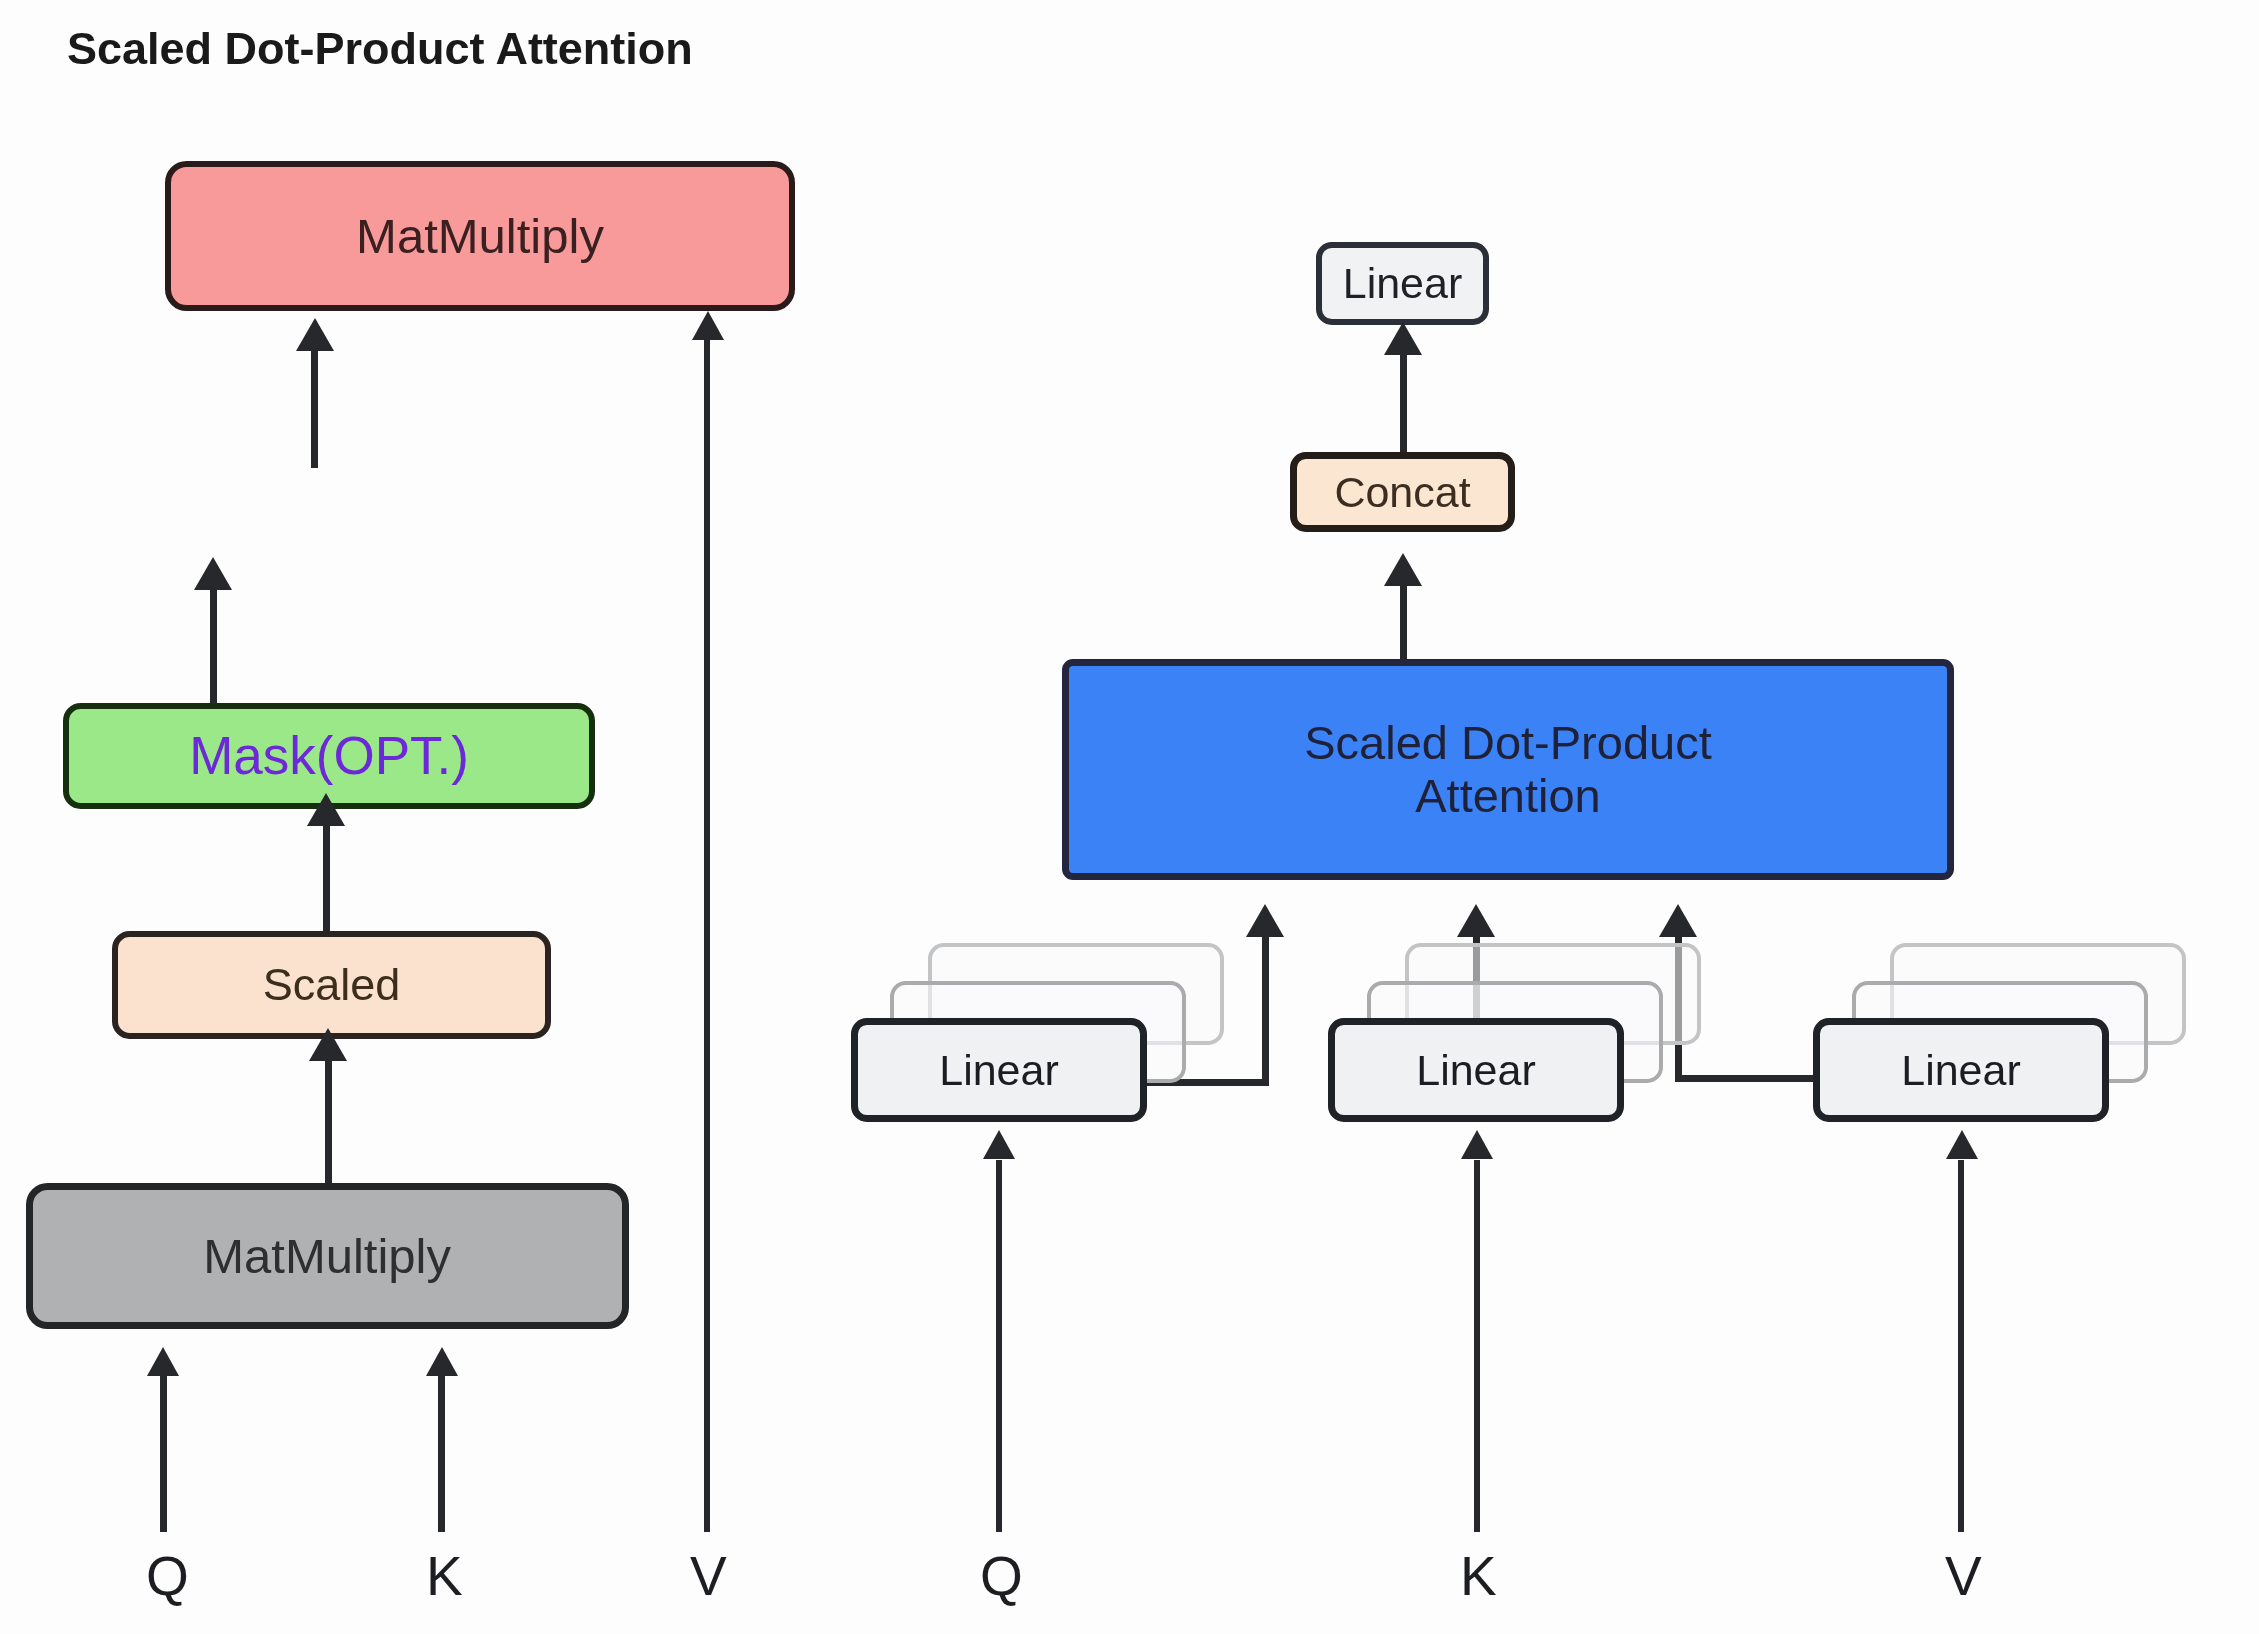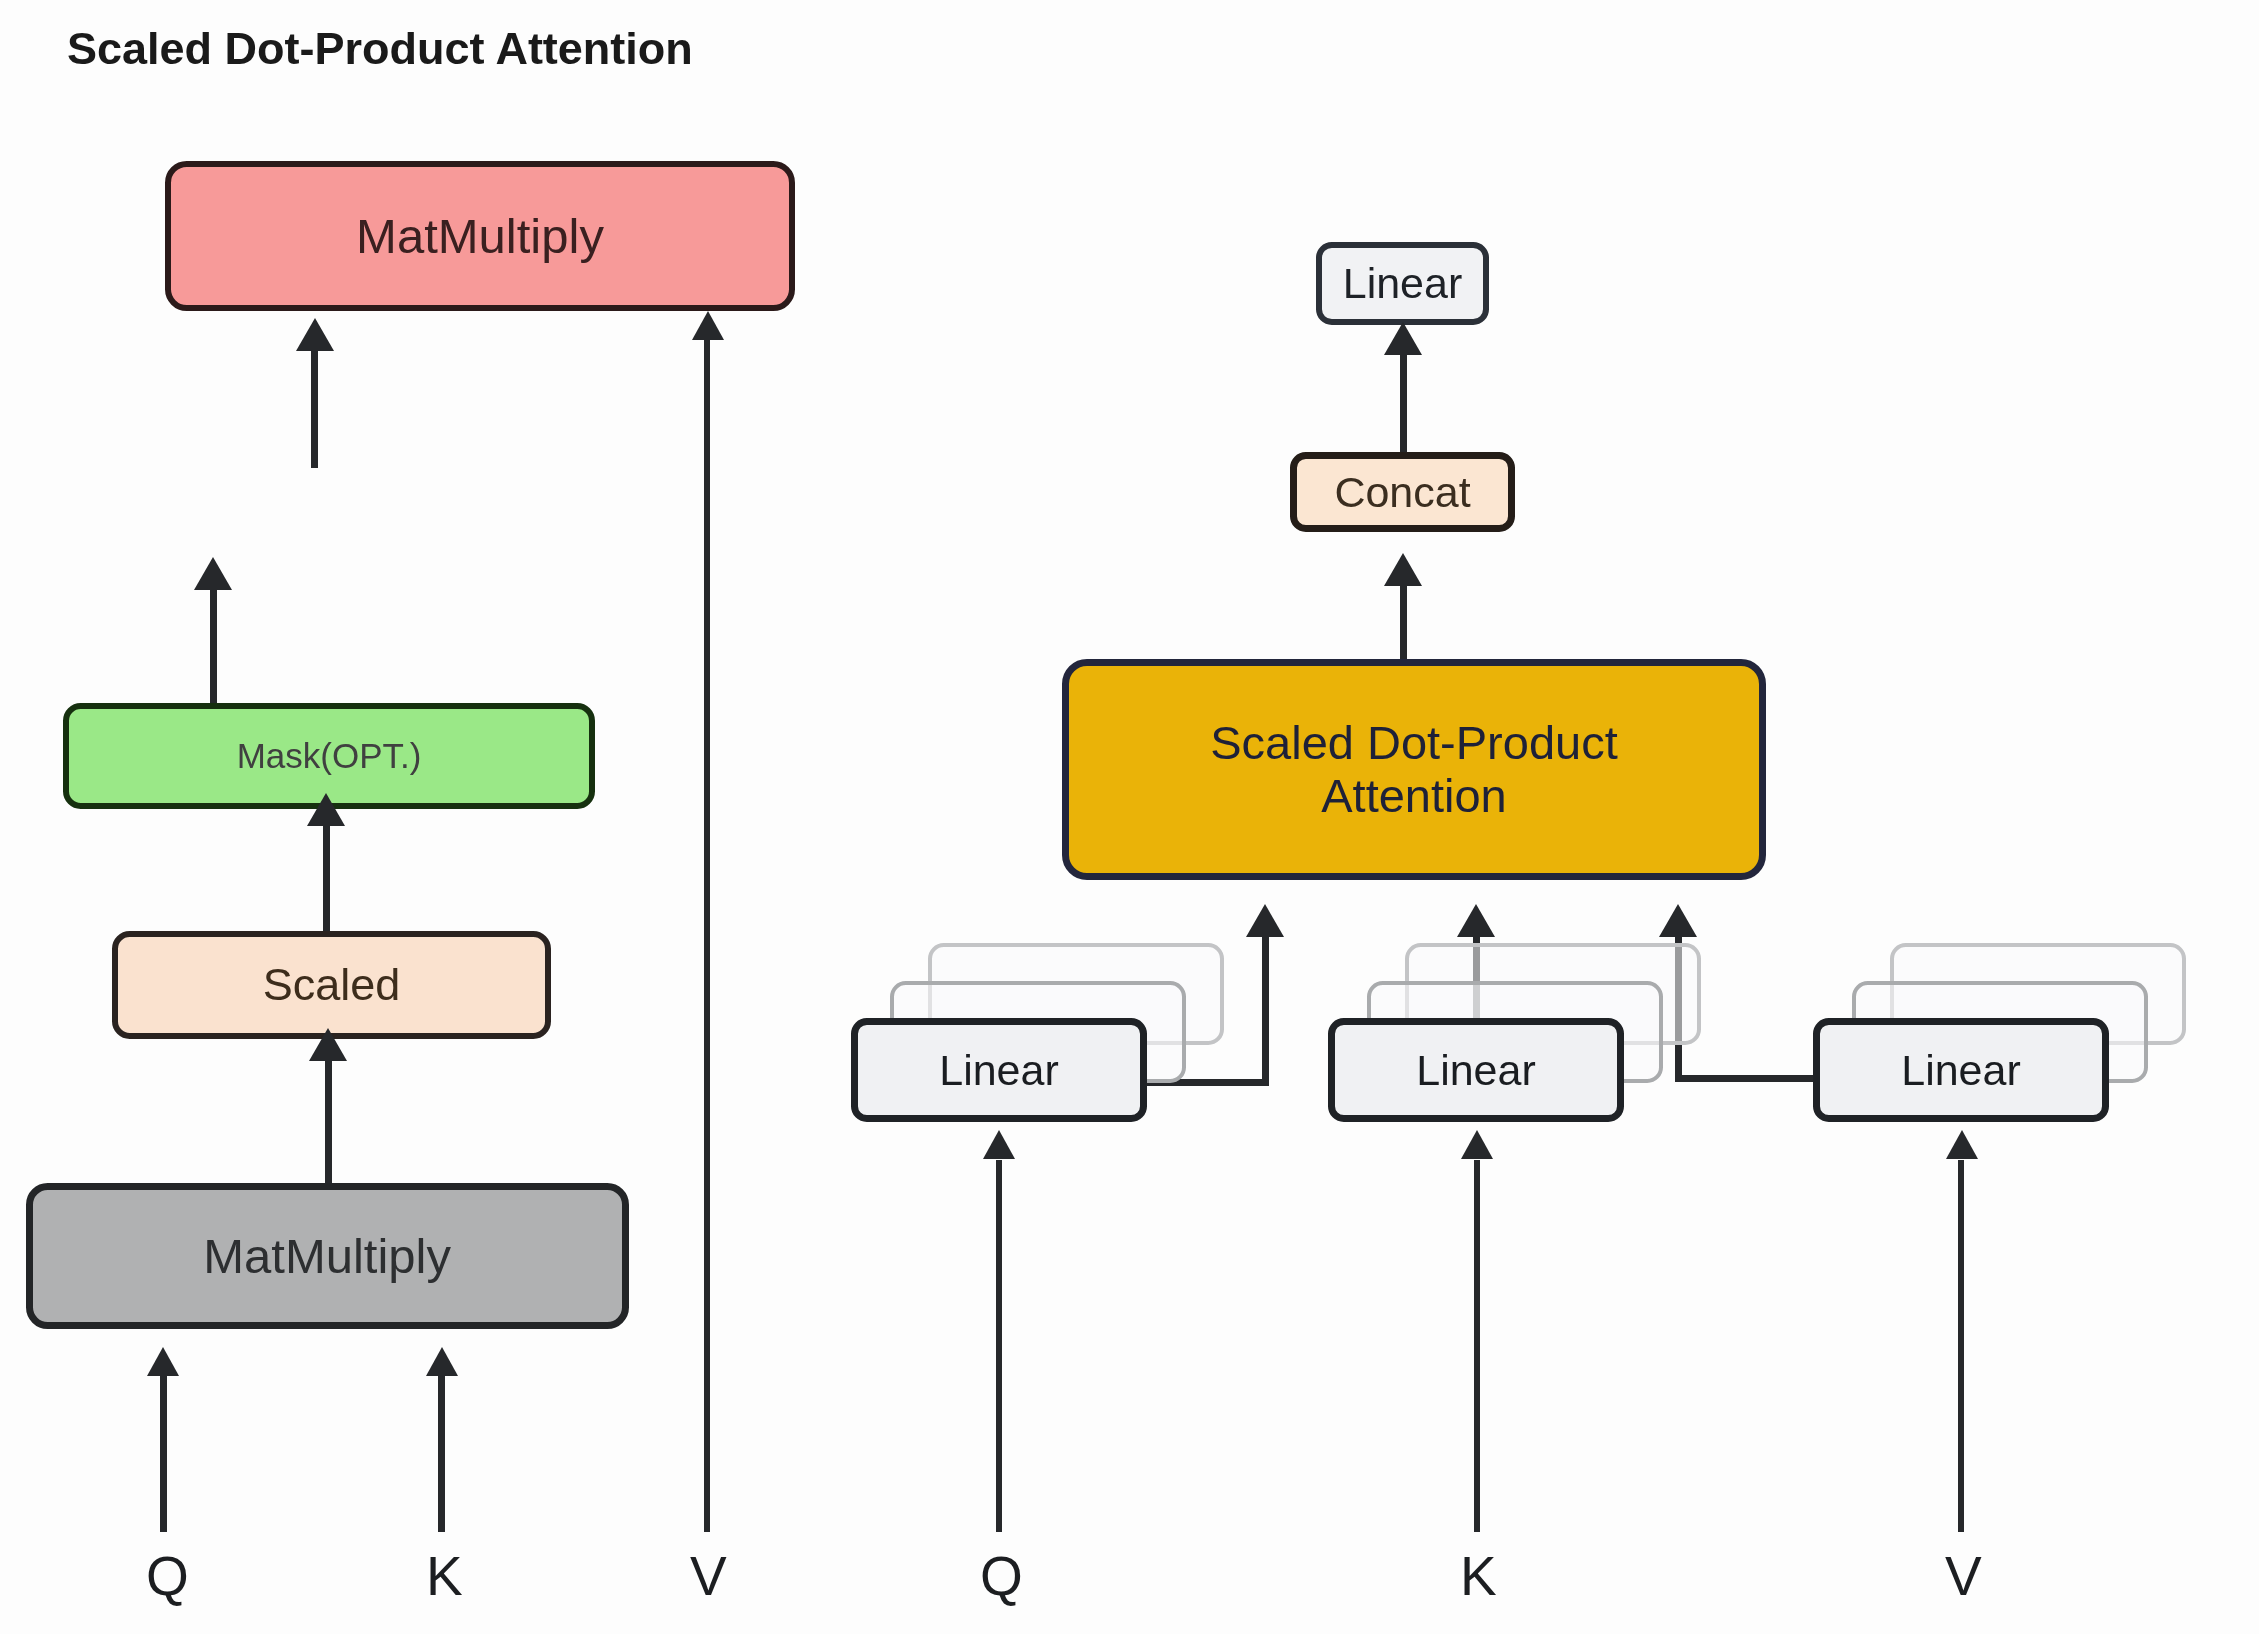--- a/index.html
+++ b/index.html
@@ -17,37 +17,37 @@
 
   
   #n-matmul-top{left:165px;top:146px;width:630px;height:150px;
       background:#f79a99;border-color:#2b1a1a;border-width:6.9px;border-radius:21.7px;
       color:#3a2020;font-size:49px;box-shadow:0 0 0 0 rgba(0,0,0,0);}
   #n-softmax{left:81px;top:451px;width:272px;height:102px;
       background:#a8aaf0;border-color:#272a55;border-width:6.9px;border-radius:15.8px;
       color:#22244e;font-size:45px;}
   #n-mask{left:63px;top:688px;width:532px;height:106px;
       background:#9ae887;border-color:#16300f;border-width:6.9px;border-radius:17.7px;
-      color:#404040;font-size:35px;}
+      color:#6d28d9;font-size:53px;}
   #n-scale{left:112px;top:916px;width:439px;height:108px;
       background:#fae2cf;border-color:#2a2320;border-width:6.9px;border-radius:17.7px;
       color:#3d2d1c;font-size:45px;}
   #n-matmul-bot{left:25.6px;top:1168px;width:603px;height:146px;
       background:#b0b1b2;border-color:#232527;border-width:7.9px;border-radius:21.7px;
       color:#2d2f31;font-size:49px;}
 
   
   #n-linear-top{left:1316px;top:227px;width:173px;height:83px;
       background:#f1f2f4;border-color:#2b3038;border-width:6.9px;border-radius:15.8px;
       color:#1e2227;font-size:43px;}
   #n-concat{left:1290px;top:437px;width:225px;height:80px;
       background:#fbe6d2;border-color:#241d18;border-width:7.9px;border-radius:15.8px;
       color:#3b2e20;font-size:43px;}
-  #n-sdpa{left:1062px;top:644px;width:704px;height:221px;
-      background:#eab308;border-color:#23263c;border-width:7.9px;border-radius:25px;
+  #n-sdpa{left:1062px;top:644px;width:892px;height:221px;
+      background:#3b82f6;border-color:#23263c;border-width:7.9px;border-radius:11px;
       color:#1e2138;font-size:47px;flex-direction:column;}
 
   
   .stack{position:absolute;width:296px;height:106px;}
   .ghost{position:absolute;box-sizing:border-box;width:296px;height:102px;
       border:4.9px solid #b9babc;border-radius:15.8px;background:rgba(250,250,251,.55);}
   .ghost.g2{left:77px;top:-75px;border-color:#c3c4c6;}
   .ghost.g1{left:39px;top:-37px;border-color:#a9abad;}
   .front{position:absolute;left:0;top:0;box-sizing:border-box;width:296px;height:104px;
       border:7.9px solid #1f2226;border-radius:15.8px;background:#f0f1f3;

